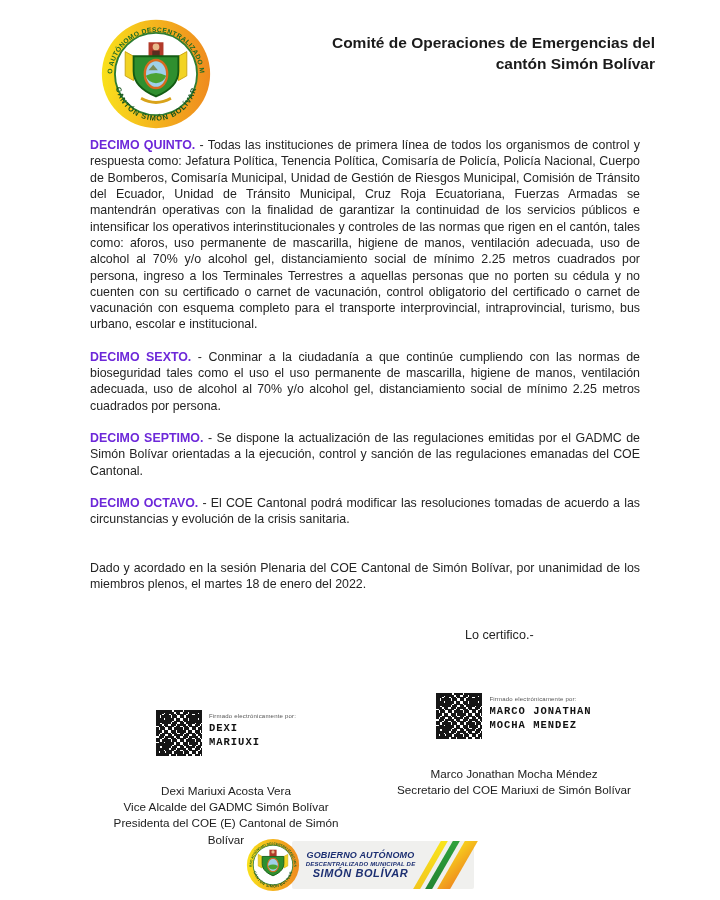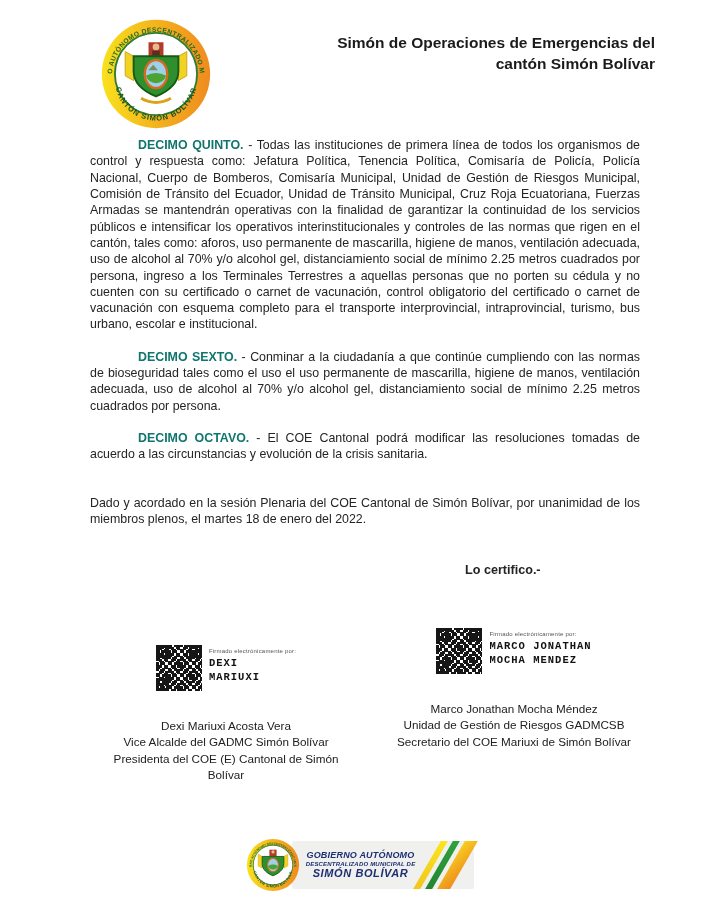--- a/index.html
+++ b/index.html
@@ -7,23 +7,23 @@
     position:relative;width:720px;height:900px;background:#fff;overflow:hidden;
     font-family:"Liberation Sans",sans-serif;color:#242424;
   }
   
   header{display:flex;align-items:flex-start;padding:18px 65px 0 100px;}
   .seal-lg{width:112px;height:112px;flex:0 0 auto;}
   .title{flex:1;text-align:right;margin-top:14px;font-weight:bold;font-size:15.5px;line-height:1.38;color:#1b1b1b;}
   
   main{margin:7px 80px 0 90px;}
   .para{margin:0 0 16px 0;font-size:12.4px;line-height:1.315;text-align:justify;}
-  .para b{color:#0f766e;margin-left:48px;}
+  .para b{color:#6d28d9;}
   .closing{margin-top:32px;}
-  .certify{margin:36px 0 0 0;font-size:12.6px;padding-left:375px;text-align:left;font-weight:bold;}
+  .certify{margin:36px 0 0 0;font-size:12.6px;padding-left:375px;text-align:left;}
   
   .sigs{display:flex;justify-content:space-between;margin:36px 70px 0 95px;}
   .sig-col{display:flex;flex-direction:column;}
   .sig-col.left{width:262px;}
   .sig-col.right{width:272px;}
   .stamp-zone{min-height:76px;display:flex;justify-content:center;align-items:center;}
   .sig-col.left .stamp-zone{padding-top:17px;}
   .stamp{display:flex;align-items:flex-start;}
   .qr{position:relative;width:46px;height:46px;flex:0 0 auto;
       background:
@@ -82,28 +82,29 @@
         <path d="M 36,41 l -9,-5 v 26 l 9,5 z" fill="#f2d324" stroke="#caa30f" stroke-width="1"></path>
         <path d="M 84,41 l 9,-5 v 26 l -9,5 z" fill="#f2d324" stroke="#caa30f" stroke-width="1"></path>
         <path d="M 36,41 h 48 v 16 c 0,14 -12,22 -24,27 c -12,-5 -24,-13 -24,-27 z" fill="#2f8f2f" stroke="#145c14" stroke-width="2"></path>
         <ellipse cx="60" cy="60" rx="12" ry="15" fill="#9fd0ea" stroke="#d86a1f" stroke-width="2.5"></ellipse>
         <path d="M 49,62 a 12,13 0 0 0 22,0 q -11,-6 -22,0 z" fill="#4aa333"></path>
         <path d="M 52,56 l 5,-6 l 5,6 z" fill="#7a8c5a"></path>
         <path d="M 44,86 q 16,9 32,0" fill="none" stroke="#d9a31a" stroke-width="3"></path>
       </g>
     </svg>
     <div class="title">
-      <div>Simón de Operaciones de Emergencias del</div>
+      <div>Comité de Operaciones de Emergencias del</div>
       <div>cantón Simón Bolívar</div>
     </div>
   </header>
 
   <main>
     <p class="para"><b>DECIMO QUINTO.</b><span> - Todas las instituciones de primera línea de todos los organismos de control y respuesta como: Jefatura Política, Tenencia Política, Comisaría de Policía, Policía Nacional, Cuerpo de Bomberos, Comisaría Municipal, Unidad de Gestión de Riesgos Municipal, Comisión de Tránsito del Ecuador, Unidad de Tránsito Municipal, Cruz Roja Ecuatoriana, Fuerzas Armadas se mantendrán operativas con la finalidad de garantizar la continuidad de los servicios públicos e intensificar los operativos interinstitucionales y controles de las normas que rigen en el cantón, tales como: aforos, uso permanente de mascarilla, higiene de manos, ventilación adecuada, uso de alcohol al 70% y/o alcohol gel, distanciamiento social de mínimo 2.25 metros cuadrados por persona, ingreso a los Terminales Terrestres a aquellas personas que no porten su cédula y no cuenten con su certificado o carnet de vacunación, control obligatorio del certificado o carnet de vacunación con esquema completo para el transporte interprovincial, intraprovincial, turismo, bus urbano, escolar e institucional.</span></p>
     <p class="para"><b>DECIMO SEXTO.</b><span> - Conminar a la ciudadanía a que continúe cumpliendo con las normas de bioseguridad tales como el uso el uso permanente de mascarilla, higiene de manos, ventilación adecuada, uso de alcohol al 70% y/o alcohol gel, distanciamiento social de mínimo 2.25 metros cuadrados por persona.</span></p>
+    <p class="para"><b>DECIMO SEPTIMO.</b><span> - Se dispone la actualización de las regulaciones emitidas por el GADMC de Simón Bolívar orientadas a la ejecución, control y sanción de las regulaciones emanadas del COE Cantonal.</span></p>
     <p class="para"><b>DECIMO OCTAVO.</b><span> - El COE Cantonal podrá modificar las resoluciones tomadas de acuerdo a las circunstancias y evolución de la crisis sanitaria.</span></p>
 
     <p class="para closing">Dado y acordado en la sesión Plenaria del COE Cantonal de Simón Bolívar, por unanimidad de los miembros plenos, el martes 18 de enero del 2022.</p>
 
     <p class="certify">Lo certifico.-</p>
   </main>
 
   <div class="sigs">
 
     <div class="sig-col left">
@@ -138,21 +139,20 @@
           </div>
           <div class="stamp-text">
             <div class="stamp-caption">Firmado electrónicamente por:</div>
             <div class="stamp-name">MARCO JONATHAN</div>
             <div class="stamp-name">MOCHA MENDEZ</div>
           </div>
         </div>
       </div>
       <div class="sig-names">
         <div>Marco Jonathan Mocha Méndez</div>
-        <div>Unidad de Gestión de Riesgos GADMCSB</div>
         <div>Secretario del COE Mariuxi de Simón Bolívar</div>
       </div>
     </div>
 
   </div>
 
   <footer>
     <svg class="seal-sm" viewBox="0 0 120 120">
       <defs>
         <linearGradient id="ringF" x1="0" y1="0" x2="1" y2="0">

